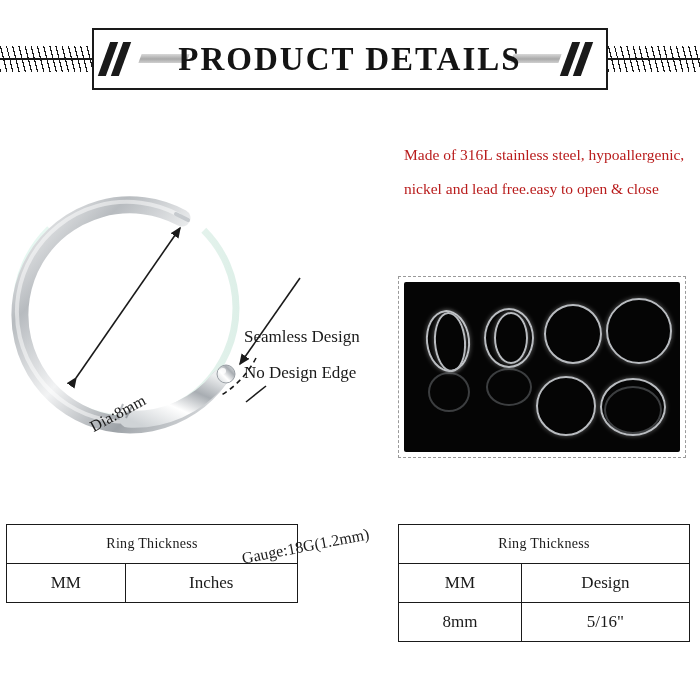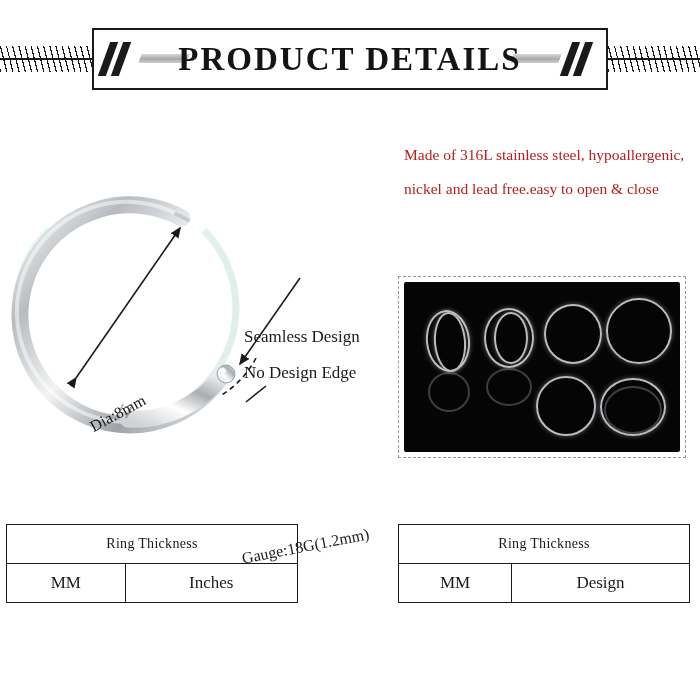--- a/index.html
+++ b/index.html
@@ -323,14 +323,18 @@
 
 <table class="table right">
   <tbody>
       <tr>
     <th class="tbl-title" colspan="2">Ring Thickness</th>
   </tr>
   <tr>
     <td>MM</td>
     <td>Design</td>
   </tr>
+  <tr>
+    <td>8mm</td>
+    <td>5/16"</td>
+  </tr>
 </tbody>
   </table>
 
 </body></html>

